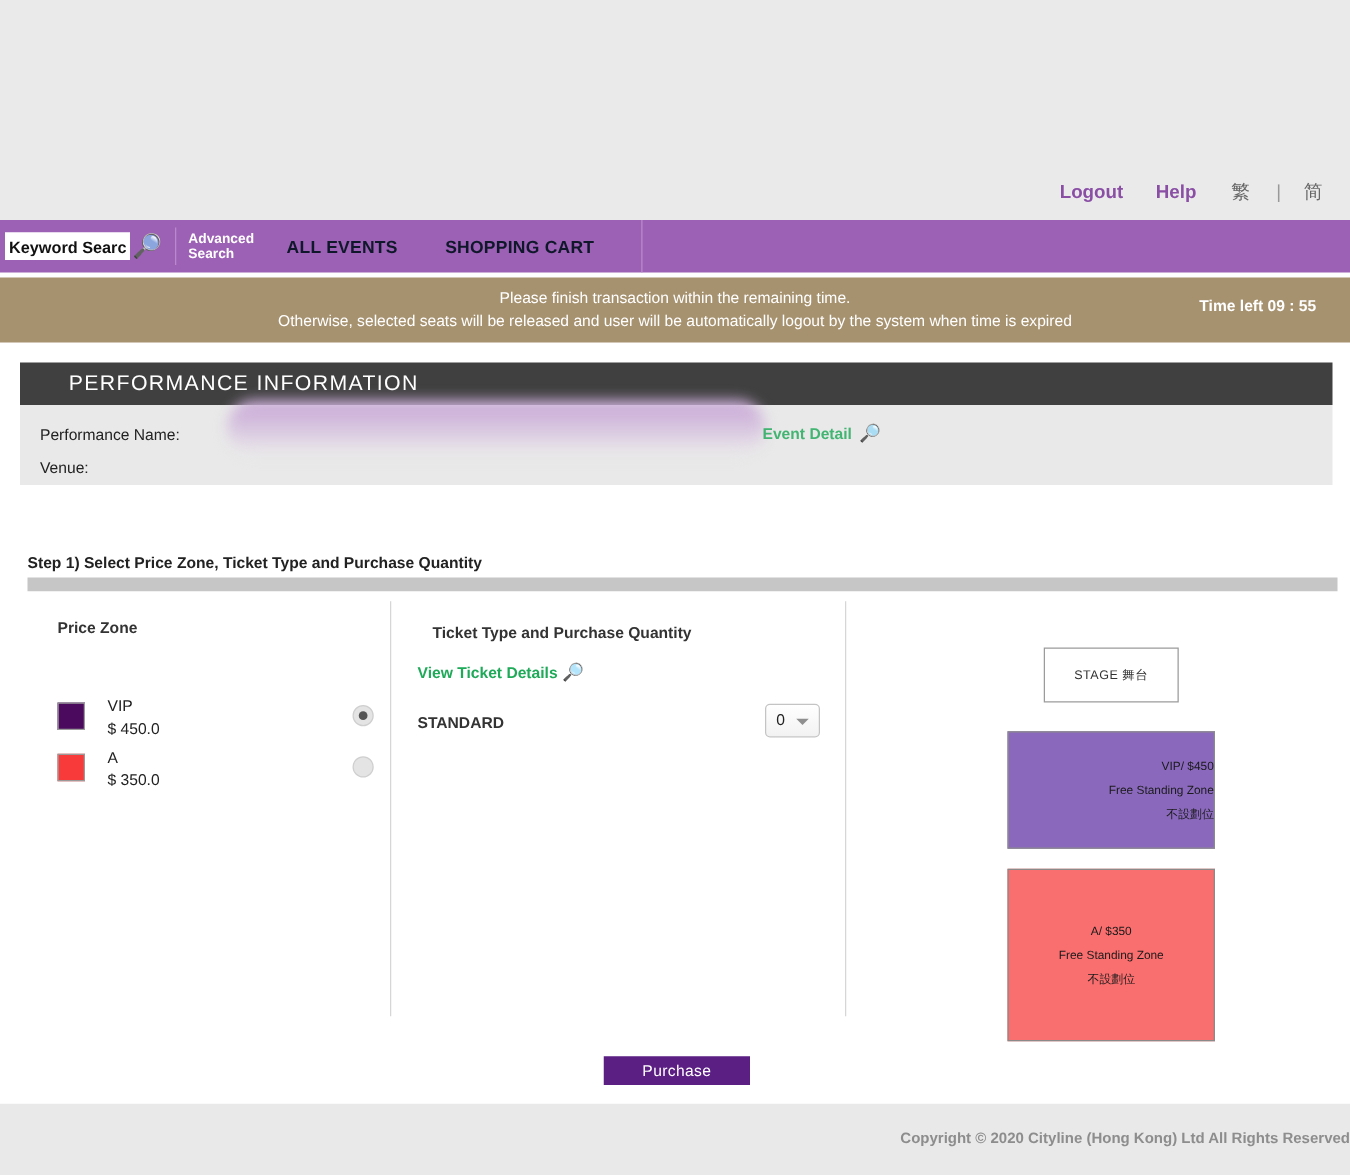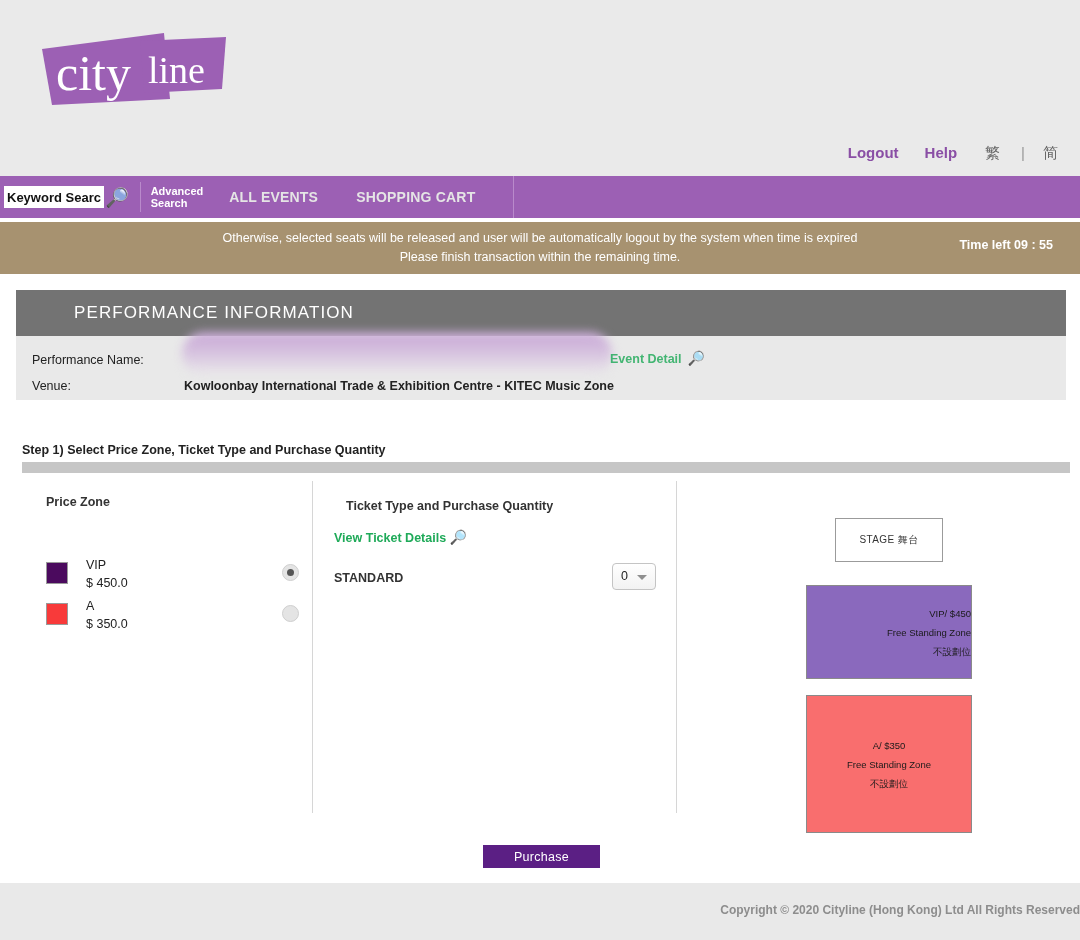--- a/index.html
+++ b/index.html
@@ -104,21 +104,21 @@
     margin: 0 10px;
   }
   .adv-search {
     color: #ffffff;
     font-size: 11px;
     font-weight: bold;
     line-height: 12px;
     cursor: pointer;
   }
   .nav-link {
-    color: #e5e5e5;
+    color: #0f172a;
     font-size: 14px;
     font-weight: bold;
     letter-spacing: .2px;
     cursor: pointer;
     white-space: nowrap;
     text-align: right;
   }
   #nav-all-events { margin-left: 26px; }
   #nav-cart { margin-left: 38px; }
   .nav-divider-right {
@@ -152,25 +152,25 @@
     color: #ffffff;
   }
 
   
   .perf-panel {
     position: absolute;
     left: 16px; top: 290px;
     width: 1050px;
   }
   .perf-header {
-    height: 46px;
-    background: #737373;
+    height: 34px;
+    background: #404040;
     display: flex;
     align-items: center;
-    padding-left: 58px;
+    padding-left: 39px;
     color: #ffffff;
     font-size: 17px;
     letter-spacing: 1.1px;
   }
   .perf-body {
     background: #e9e9e9;
     height: 64px;
     position: relative;
   }
   .perf-row { position: absolute; font-size: 12.5px; color: #222222; }
@@ -435,28 +435,20 @@
     font-size: 12px;
     font-weight: bold;
     color: #8d8d8d;
     white-space: nowrap;
   }
 </style>
 </head>
 <body>
 
 <div class="top-header">
-  <div class="logo">
-    <svg width="196" height="80" viewBox="0 0 196 80" xmlns="http://www.w3.org/2000/svg">
-      <polygon points="6,22 128,6 134,72 16,78" fill="#9c60b4"></polygon>
-      <polygon points="104,14 190,10 186,62 108,66" fill="#9c60b4"></polygon>
-      <text x="20" y="63" font-family="Liberation Serif, serif" font-size="50" fill="#ffffff">city</text>
-      <text x="112" y="56" font-family="Liberation Serif, serif" font-size="38" fill="#ffffff">line</text>
-    </svg>
-  </div>
 
   <div class="util-nav">
     <span class="util-link">Logout</span>
     <span class="util-link">Help</span>
     <span class="util-lang">繁</span>
     <span class="util-sep">|</span>
     <span class="util-lang2">简</span>
   </div>
 </div>
 
@@ -470,36 +462,35 @@
     <div>Advanced</div>
     <div>Search</div>
   </div>
   <div class="nav-link" id="nav-all-events">ALL EVENTS</div>
   <div class="nav-link" id="nav-cart">SHOPPING CART</div>
   <div class="nav-divider-right"></div>
 </div>
 
 <div class="timer-bar">
   <div class="timer-msg">
+    <div>Please finish transaction within the remaining time.</div>
     <div>Otherwise, selected seats will be released and user will be automatically logout by the system when time is expired</div>
-    <div>Please finish transaction within the remaining time.</div>
   </div>
 </div>
 <div class="timer-left">Time left 09 : 55</div>
 
 <div class="perf-panel">
   <div class="perf-header">PERFORMANCE  INFORMATION</div>
   <div class="perf-body">
     <div class="perf-name-redacted"></div>
     <div class="perf-row perf-label row-name">Performance Name:</div>
     <div class="perf-row perf-value row-name"></div>
     <div class="event-detail-link">Event Detail</div>
     <div class="event-detail-mag">🔍</div>
     <div class="perf-row perf-label row-venue">Venue:</div>
-    <div class="perf-row perf-value row-venue">Kowloonbay International Trade &amp; Exhibition Centre - KITEC Music Zone</div>
   </div>
 </div>
 
 <div class="step-title">Step 1) Select Price Zone, Ticket Type and Purchase Quantity</div>
 <div class="step-bar"></div>
 
 <div class="sel-area">
   <div class="col-divider divider-1"></div>
   <div class="col-divider divider-2"></div>
 

